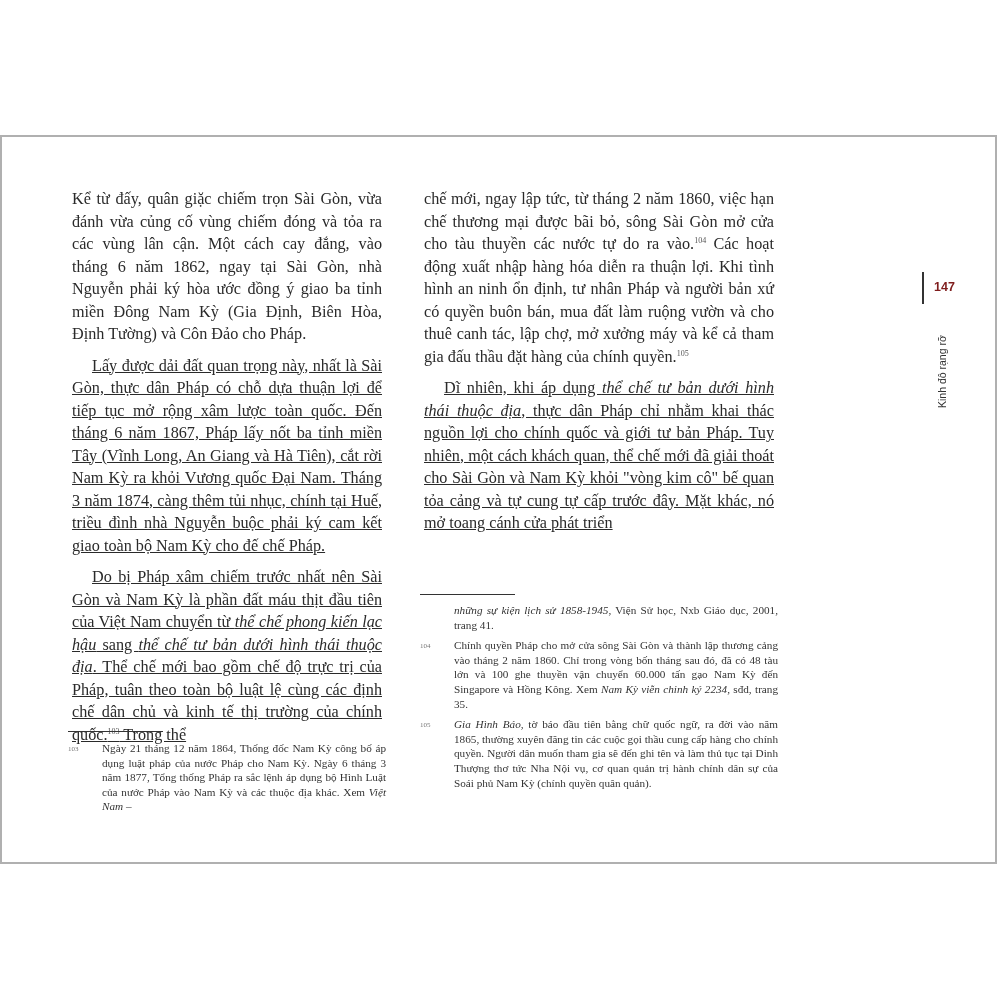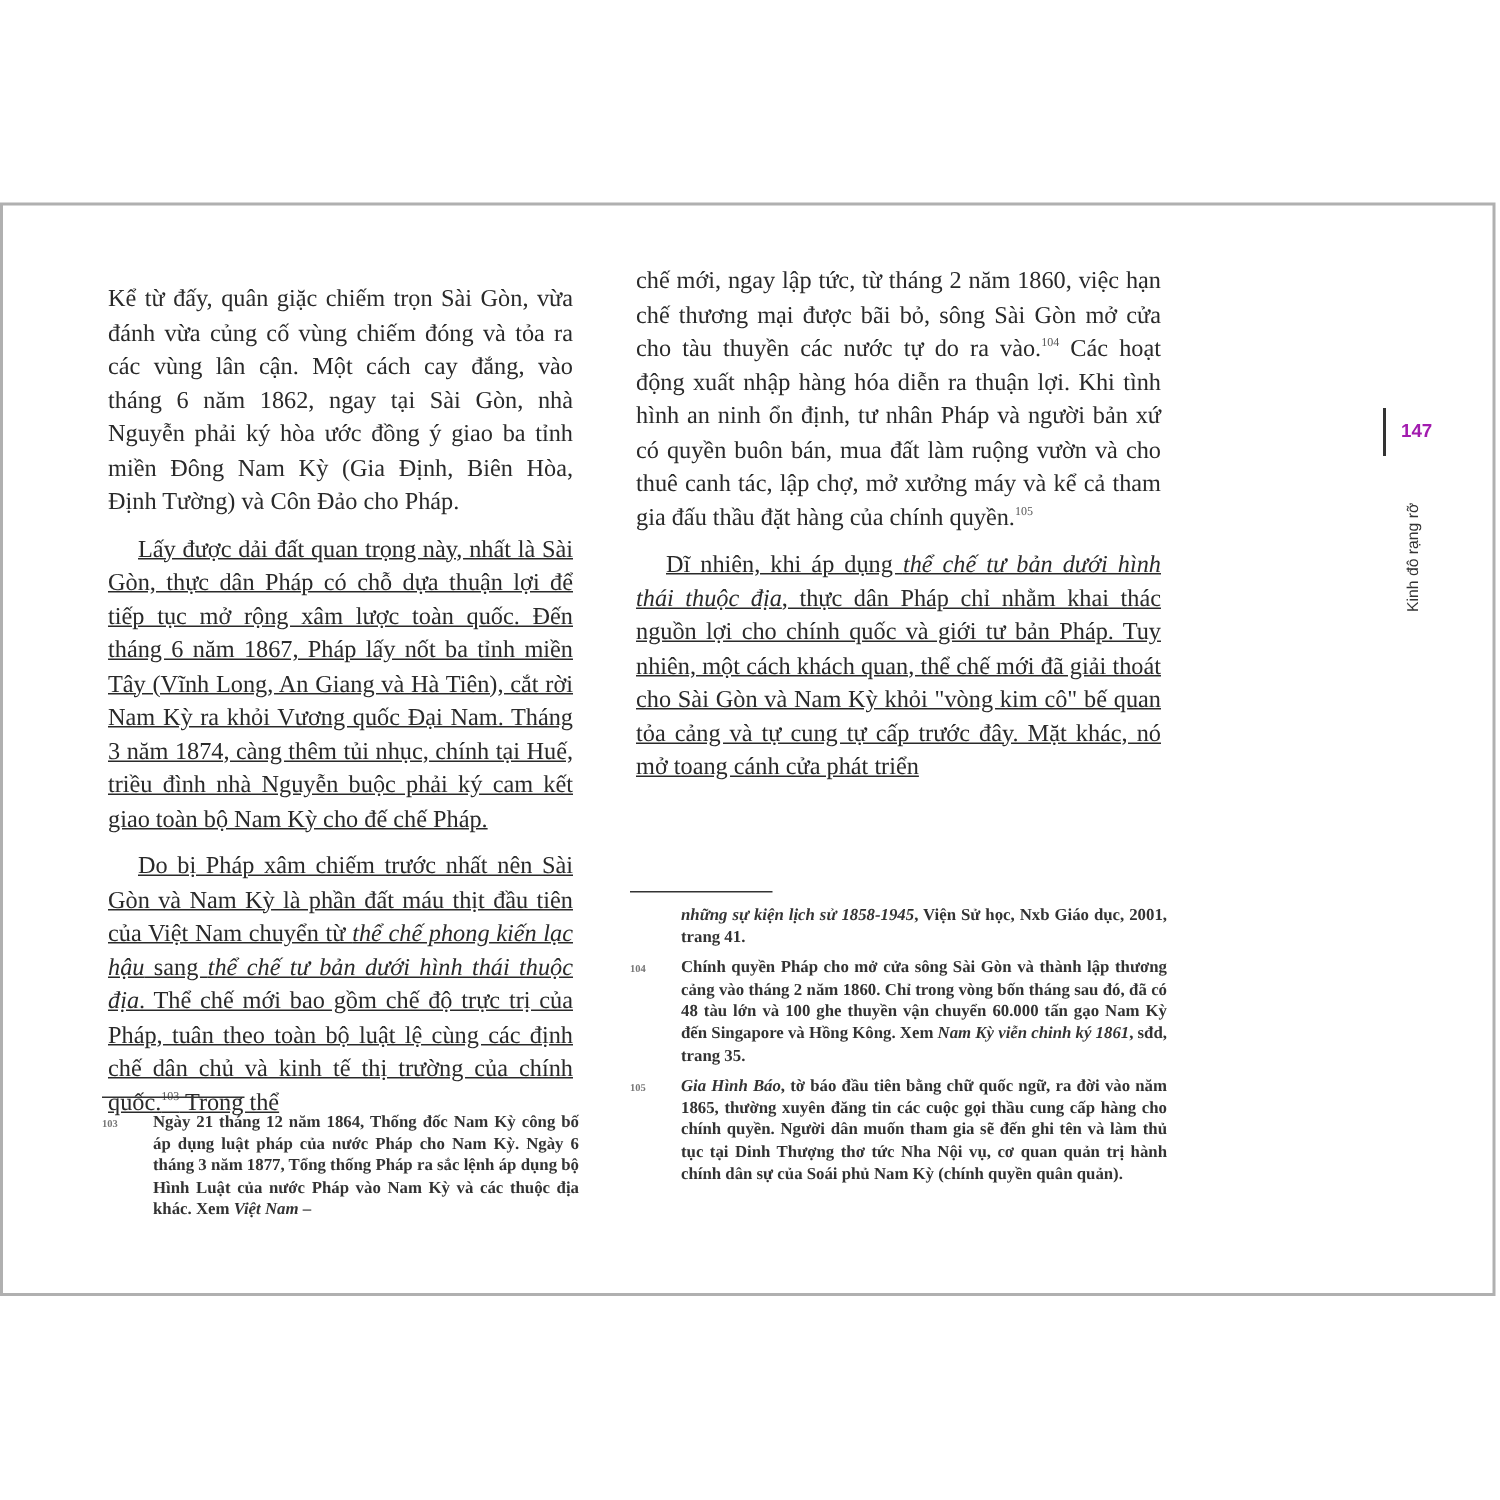--- a/index.html
+++ b/index.html
@@ -2,35 +2,35 @@
 <html><head>
 <meta charset="utf-8">
 <style>
   html, body { margin:0; padding:0; background:#ffffff; }
   body { width:1000px; height:1000px; position:relative; overflow:hidden;
          font-family:"DejaVu Serif","Liberation Serif",serif; color:#2a2a2a; }
   .page { position:absolute; left:0; top:135px; width:997px; height:729px;
           border:2px solid #b0b0b0; border-left-width:2px; box-sizing:border-box; background:#fff; }
   .col { position:absolute; font-family:"Liberation Serif","DejaVu Serif",serif; }
   .col-left { left:68px; top:184px; width:318px; }
-  .col-right { left:420px; top:172px; width:358px; }
+  .col-right { left:420px; top:184px; width:358px; }
   .para { font-size:16.2px; line-height:22.5px; text-align:justify; margin:4px; }
   .para.indent { text-indent:20px;text-decoration:underline; }
   .para + .para { margin-top:9px; }
   .sup { font-size:8px; vertical-align:super; line-height:0; color:#555; }
   i { font-style:italic; }
   .rule { position:absolute; height:1px; background:#333; width:95px; }
   .fn-block { position:absolute; font-family:"Liberation Serif","DejaVu Serif",serif;
-              font-size:11.2px; line-height:14.6px; color:#333;font-weight:bold; }
+              font-size:11.2px; line-height:14.6px; color:#333; }
   .fn { position:relative; padding-left:34px; text-align:justify; margin:0; }
   .fn + .fn { margin-top:6px; }
   .fn .num { position:absolute; left:0; top:1px; font-size:7px; color:#777; }
   .side-bar { position:absolute; left:922px; top:272px; width:1.5px; height:32px; background:#333; }
   .page-num { position:absolute; left:934px; top:280px; font-family:"Liberation Sans","DejaVu Sans",sans-serif;
-              font-weight:bold; font-size:12.5px; color:#a21caf; }
+              font-weight:bold; font-size:12.5px; color:#7f1d1d; }
   .running-title { position:absolute; left:936px; top:318px; width:14px; height:90px;
                    font-family:"Liberation Sans","DejaVu Sans",sans-serif; font-size:10.5px; color:#333; }
   .running-title span { position:absolute; left:0; top:90px; transform:rotate(-90deg); transform-origin:0 0;
                         white-space:nowrap; display:block; }
 </style>
 </head>
 <body>
 
 <div class="page"></div>
 
@@ -46,21 +46,21 @@
 </div>
 
 <div class="col col-right">
   <p class="para"><span>chế mới, ngay lập tức, từ tháng 2 năm 1860, việc hạn chế thương mại được bãi bỏ, sông Sài Gòn mở cửa cho tàu thuyền các nước tự do ra vào.</span><span class="sup">104</span><span> Các hoạt động xuất nhập hàng hóa diễn ra thuận lợi. Khi tình hình an ninh ổn định, tư nhân Pháp và người bản xứ có quyền buôn bán, mua đất làm ruộng vườn và cho thuê canh tác, lập chợ, mở xưởng máy và kể cả tham gia đấu thầu đặt hàng của chính quyền.</span><span class="sup">105</span></p>
   <p class="para indent"><span>Dĩ nhiên, khi áp dụng </span><i>thể chế tư bản dưới hình thái thuộc địa</i><span>, thực dân Pháp chỉ nhằm khai thác nguồn lợi cho chính quốc và giới tư bản Pháp. Tuy nhiên, một cách khách quan, thể chế mới đã giải thoát cho Sài Gòn và Nam Kỳ khỏi "vòng kim cô" bế quan tỏa cảng và tự cung tự cấp trước đây. Mặt khác, nó mở toang cánh cửa phát triển</span></p>
 </div>
 
 <div class="rule" style="left:420px; top:594px;"></div>
 <div class="fn-block" style="left:420px; top:603px; width:358px;">
   <p class="fn"><span class="num"></span><i>những sự kiện lịch sử 1858-1945</i><span>, Viện Sử học, Nxb Giáo dục, 2001, trang 41.</span></p>
-  <p class="fn"><span class="num">104</span><span>Chính quyền Pháp cho mở cửa sông Sài Gòn và thành lập thương cảng vào tháng 2 năm 1860. Chỉ trong vòng bốn tháng sau đó, đã có 48 tàu lớn và 100 ghe thuyền vận chuyển 60.000 tấn gạo Nam Kỳ đến Singapore và Hồng Kông. Xem </span><i>Nam Kỳ viễn chinh ký 1861</i><span>, sđd, trang 35.</span></p>
+  <p class="fn"><span class="num">104</span><span>Chính quyền Pháp cho mở cửa sông Sài Gòn và thành lập thương cảng vào tháng 2 năm 1860. Chỉ trong vòng bốn tháng sau đó, đã có 48 tàu lớn và 100 ghe thuyền vận chuyển 60.000 tấn gạo Nam Kỳ đến Singapore và Hồng Kông. Xem </span><i>Nam Kỳ viễn chinh ký 2234</i><span>, sđd, trang 35.</span></p>
   <p class="fn"><span class="num">105</span><i>Gia Hình Báo</i><span>, tờ báo đầu tiên bằng chữ quốc ngữ, ra đời vào năm 1865, thường xuyên đăng tin các cuộc gọi thầu cung cấp hàng cho chính quyền. Người dân muốn tham gia sẽ đến ghi tên và làm thủ tục tại Dinh Thượng thơ tức Nha Nội vụ, cơ quan quản trị hành chính dân sự của Soái phủ Nam Kỳ (chính quyền quân quản).</span></p>
 </div>
 
 <div class="side-bar"></div>
 <div class="page-num">147</div>
 <div class="running-title">
   <span>Kinh đô rạng rỡ</span>
 </div>
 
 </body></html>

